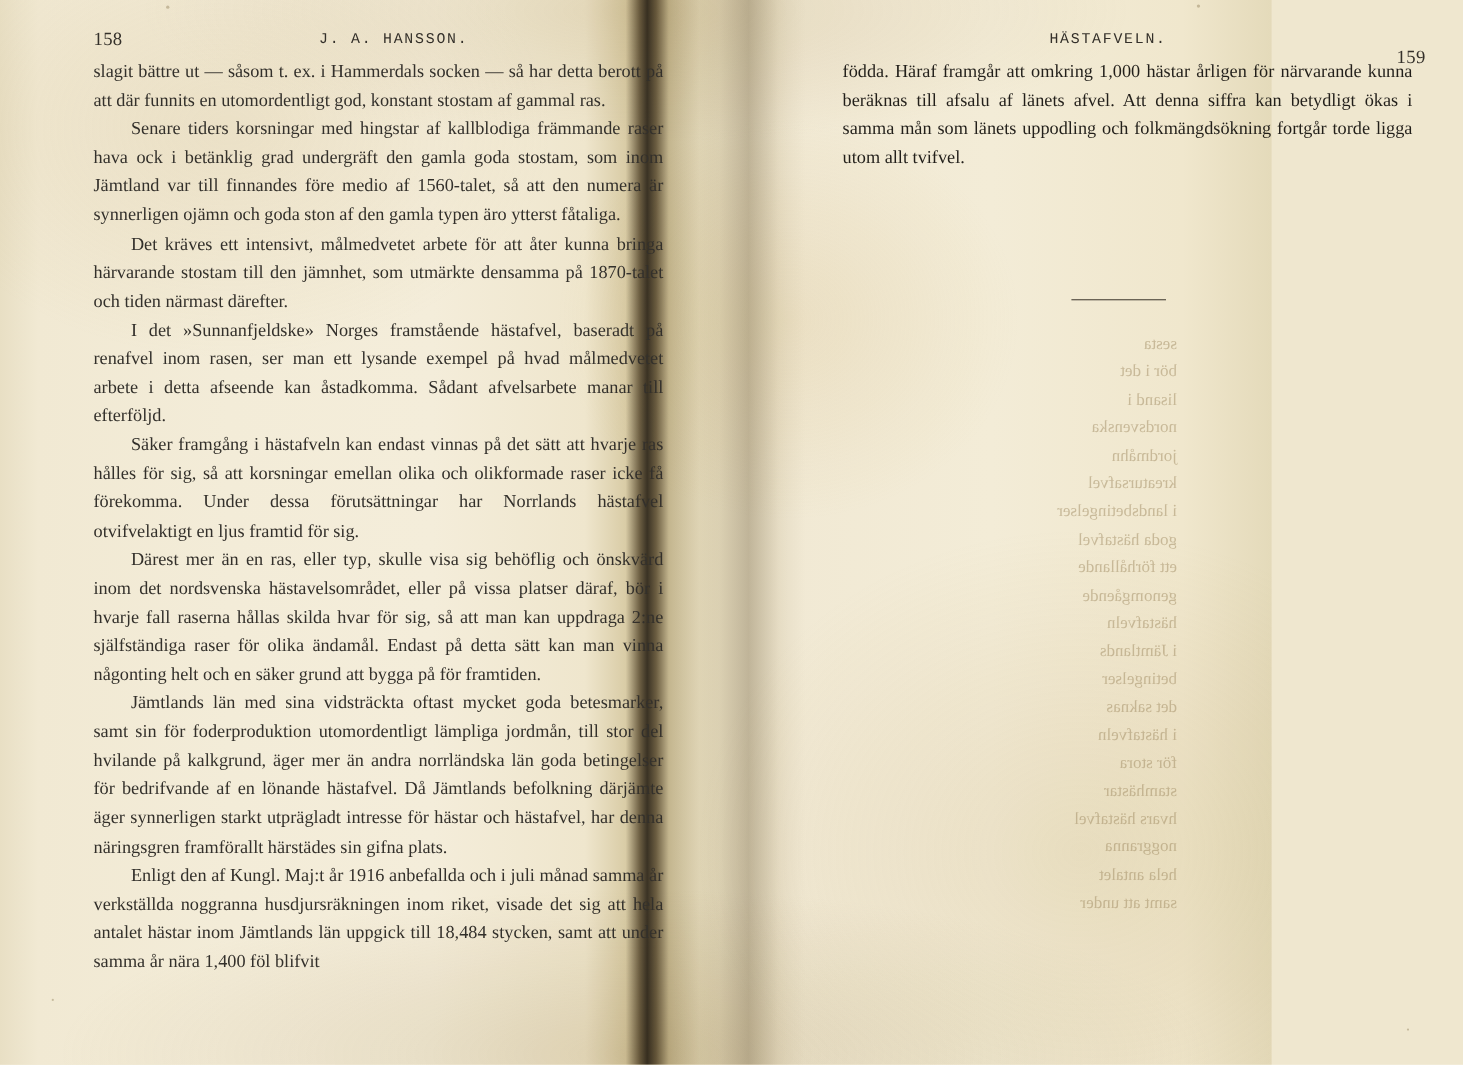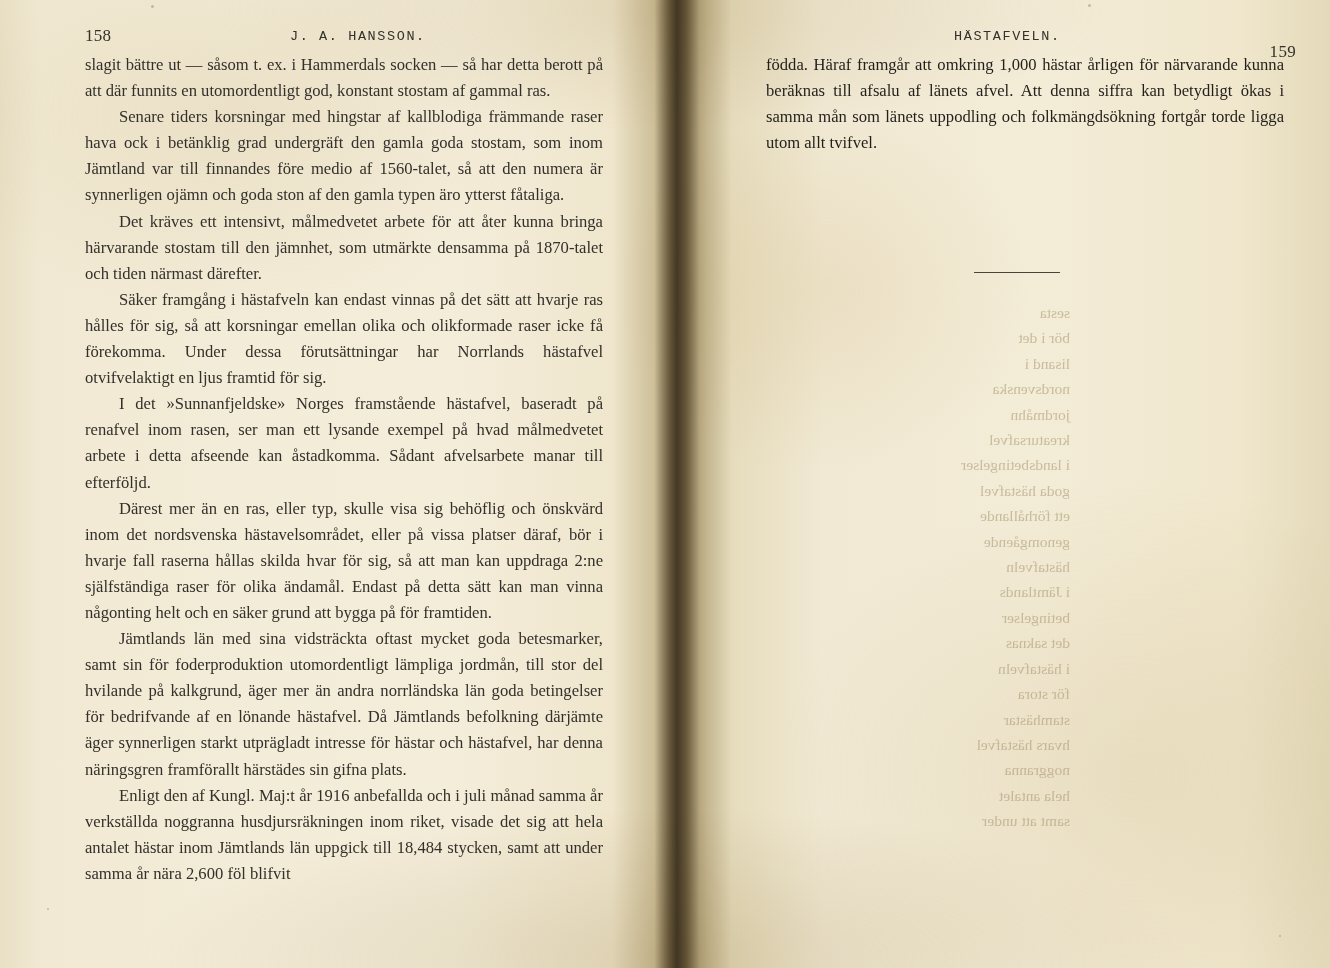--- a/index.html
+++ b/index.html
@@ -8,21 +8,21 @@
   }
   body {
     width: 1330px;
     height: 968px;
     overflow: hidden;
     background: #efe7cf;
     font-family: "Liberation Serif", serif;
   }
   .book {
     position: relative;
-    width: 1330px;
+    width: 1156px;
     height: 968px;
     background:
       linear-gradient(90deg,
         #e8dfc4 0%,
         #f1e9d3 3%,
         #f3ecd8 18%,
         #f4edda 34%,
         #efe6cd 46%,
         #d9cca6 49.2%,
         #6d5f43 50.3%,
@@ -168,25 +168,25 @@
 
   <div class="page page-left">
     <div class="header" id="hdr-left">
       <span class="folio">158</span>
       <span class="running">J. A. HANSSON.</span>
     </div>
     <div class="col" id="col-left">
       <p class="noindent">slagit bättre ut — såsom t. ex. i Hammerdals socken — så har detta berott på att där funnits en utomordentligt god, konstant stostam af gammal ras.</p>
       <p>Senare tiders korsningar med hingstar af kallblodiga främmande raser hava ock i betänklig grad undergräft den gamla goda stostam, som inom Jämtland var till finnandes före medio af 1560-talet, så att den numera är synnerligen ojämn och goda ston af den gamla typen äro ytterst fåtaliga.</p>
       <p>Det kräves ett intensivt, målmedvetet arbete för att åter kunna bringa härvarande stostam till den jämnhet, som utmärkte densamma på 1870-talet och tiden närmast därefter.</p>
+      <p>I det »Sunnanfjeldske» Norges framstående hästafvel, baseradt på renafvel inom rasen, ser man ett lysande exempel på hvad målmedvetet arbete i detta afseende kan åstadkomma.  Sådant afvelsarbete manar till efterföljd.</p>
       <p>Säker framgång i hästafveln kan endast vinnas på det sätt att hvarje ras hålles för sig, så att korsningar emellan olika och olikformade raser icke få förekomma.  Under dessa förutsättningar har Norrlands hästafvel otvifvelaktigt en ljus framtid för sig.</p>
-      <p>I det »Sunnanfjeldske» Norges framstående hästafvel, baseradt på renafvel inom rasen, ser man ett lysande exempel på hvad målmedvetet arbete i detta afseende kan åstadkomma.  Sådant afvelsarbete manar till efterföljd.</p>
       <p>Därest mer än en ras, eller typ, skulle visa sig behöflig och önskvärd inom det nordsvenska hästavelsområdet, eller på vissa platser däraf, bör i hvarje fall raserna hållas skilda hvar för sig, så att man kan uppdraga 2:ne själfständiga raser för olika ändamål. Endast på detta sätt kan man vinna någonting helt och en säker grund att bygga på för framtiden.</p>
       <p>Jämtlands län med sina vidsträckta oftast mycket goda betesmarker, samt sin för foderproduktion utomordentligt lämpliga jordmån, till stor del hvilande på kalkgrund, äger mer än andra norrländska län goda betingelser för bedrifvande af en lönande hästafvel.  Då Jämtlands befolkning därjämte äger synnerligen starkt utprägladt intresse för hästar och hästafvel, har denna näringsgren framförallt härstädes sin gifna plats.</p>
-      <p>Enligt den af Kungl. Maj:t år 1916 anbefallda och i juli månad samma år verkställda noggranna husdjursräkningen inom riket, visade det sig att hela antalet hästar inom Jämtlands län uppgick till 18,484 stycken, samt att under samma år nära 2,600 föl blifvit</p>
+      <p>Enligt den af Kungl. Maj:t år 1916 anbefallda och i juli månad samma år verkställda noggranna husdjursräkningen inom riket, visade det sig att hela antalet hästar inom Jämtlands län uppgick till 18,484 stycken, samt att under samma år nära 1,400 föl blifvit</p>
     </div>
   </div>
 
   <div class="page page-right">
     <div class="header" id="hdr-right">
       <span class="running">HÄSTAFVELN.</span>
       <span class="folio">159</span>
     </div>
     <div class="col" id="col-right">
       <p class="noindent inked">födda.  Häraf framgår att omkring 1,000 hästar årligen för närvarande kunna beräknas till afsalu af länets afvel.  Att denna siffra kan betydligt ökas i samma mån som länets uppodling och folkmängdsökning fortgår torde ligga utom allt tvifvel.</p>

